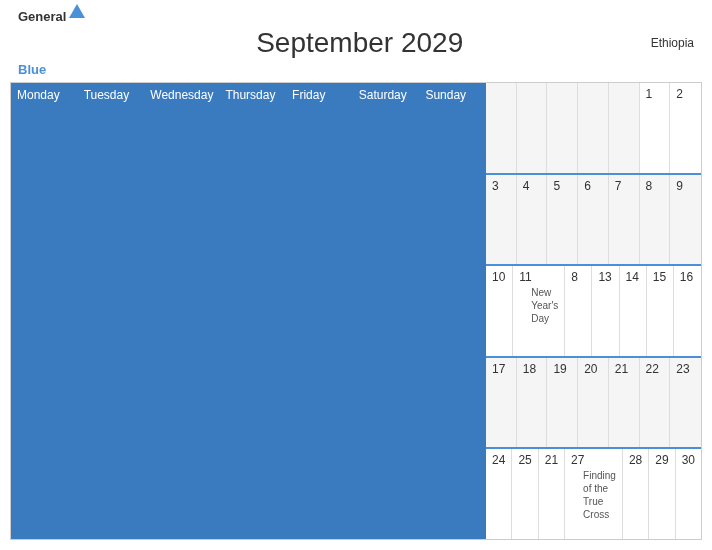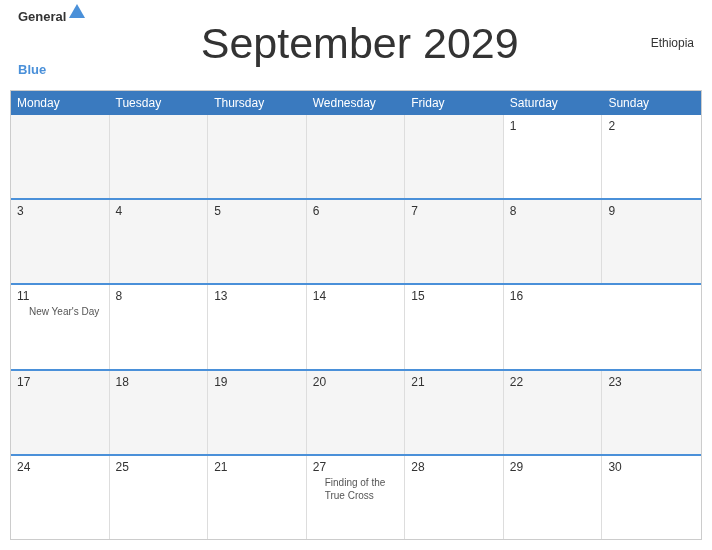--- a/index.html
+++ b/index.html
@@ -38,37 +38,36 @@
     .logo-triangle {
       width: 0;
       height: 0;
       border-left: 8px solid transparent;
       border-right: 8px solid transparent;
       border-bottom: 14px solid #4a90d9;
       margin-left: 3px;
       margin-top: -6px;
     }
     .title {
-      font-size: 43px;
+      font-size: 28px;
       color: #333;
       font-weight: normal;
       text-align: center;
       flex: 1;
     }
     .country {
       font-size: 12px;
       color: #333;
       min-width: 60px;
       text-align: right;
     }
     .calendar {
       flex: 1;
       display: flex;
-      flex-direction: column;
-      margin: 8px 10px 10px 10px;
+      margin: 0 10px 10px 10px;
       border: 1px solid #ccc;
     }
     .days-header {
       display: grid;
       grid-template-columns: repeat(7, 1fr);
       background: #3a7abf;
     }
     .days-header .day-name {
       color: #fff;
       font-size: 12px;
@@ -134,22 +133,22 @@
     </div>
   </div>
   <h1 class="title">September 2029</h1>
   <div class="country">Ethiopia</div>
 </div>
 
 <div class="calendar">
   <div class="days-header">
   <div class="day-name">Monday</div>
       <div class="day-name">Tuesday</div>
+      <div class="day-name">Wednesday</div>
       <div class="day-name">Thursday</div>
-      <div class="day-name">Wednesday</div>
       <div class="day-name">Friday</div>
       <div class="day-name">Saturday</div>
       <div class="day-name">Sunday</div>
     </div>
   <div class="calendar-grid">
   <div class="week-row">
         <div class="cell empty"></div>
         <div class="cell empty"></div>
         <div class="cell empty"></div>
         <div class="cell empty"></div>
@@ -179,20 +178,23 @@
         </div>
         <div class="cell">
           <span class="cell-date">8</span>
         </div>
         <div class="cell">
           <span class="cell-date">9</span>
         </div>
       </div>
       <div class="week-row">
         <div class="cell">
+          <span class="cell-date">10</span>
+        </div>
+        <div class="cell">
           <span class="cell-date">11</span>
           <span class="cell-event">New Year's Day</span>
         </div>
         <div class="cell">
           <span class="cell-date">8</span>
         </div>
         <div class="cell">
           <span class="cell-date">13</span>
         </div>
         <div class="cell">

